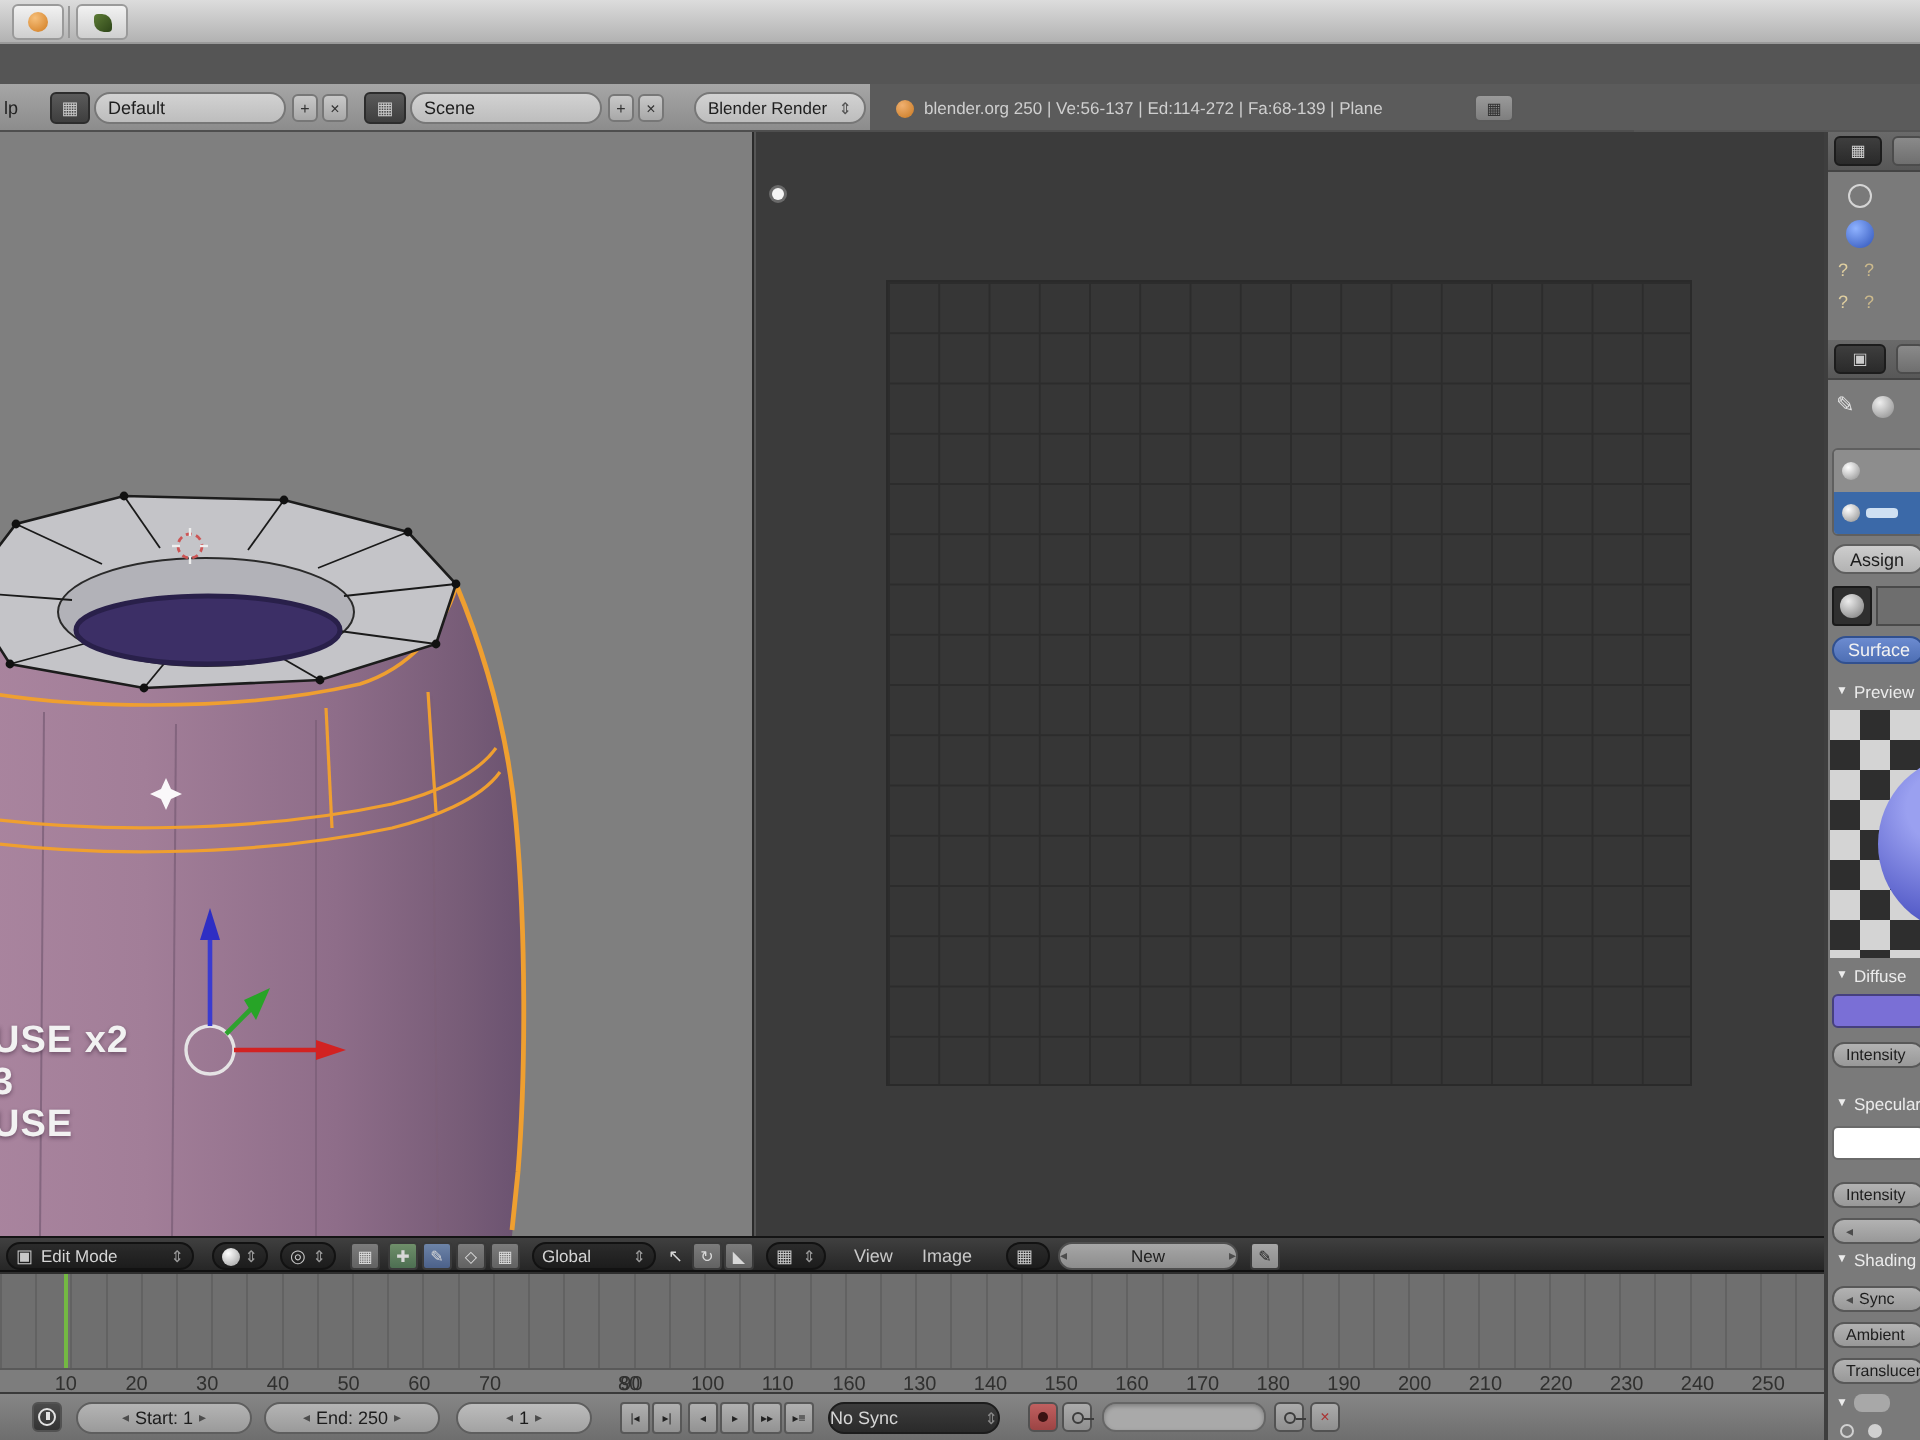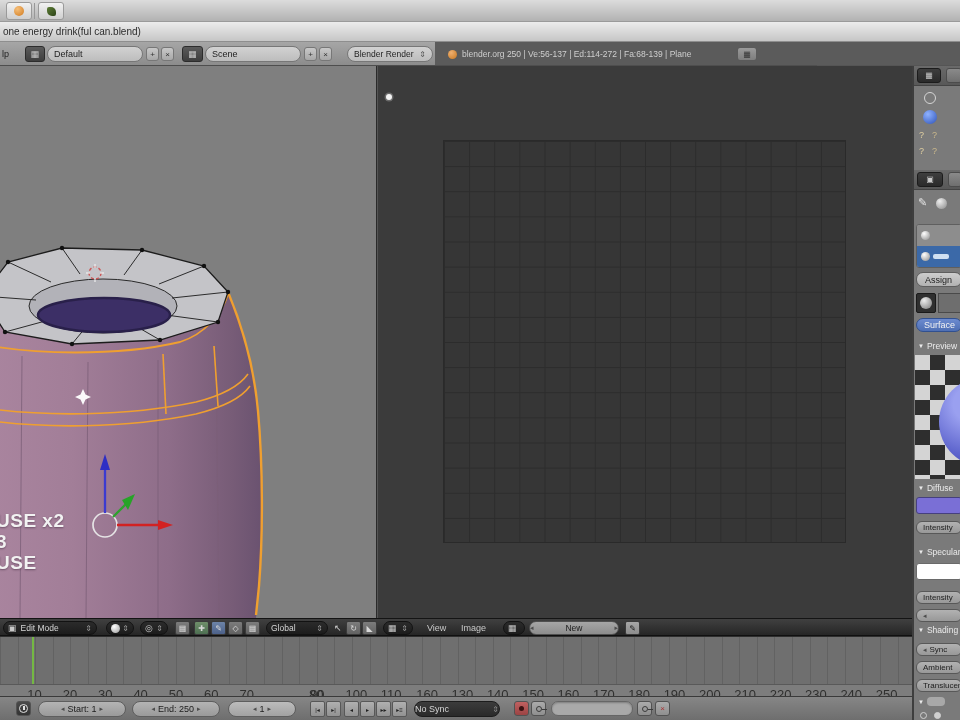--- a/index.html
+++ b/index.html
@@ -43,21 +43,21 @@
   .hdr-menu{top:4px;font-size:9px;color:#c9c9c9;}
   .hdr-litepill{top:2px;height:14px;background:linear-gradient(#a6a6a6,#8d8d8d);border:1px solid #4f4f4f;border-radius:7px;color:#1d1d1d;font-size:8.5px;display:flex;align-items:center;justify-content:center;}
   .hdr-sqbtn{top:2px;height:14px;width:15px;background:linear-gradient(#7c7c7c,#626262);border:1px solid #3a3a3a;border-radius:2px;font-size:8px;color:#d8d8d8;display:flex;align-items:center;justify-content:center;}
 
   
   #timeline{left:0;top:636px;width:912px;height:60px;background:#6f6f6f;border-top:1px solid #2e2e2e;}
   #tl-band{left:0;top:0;width:912px;height:47px;
     background-image:repeating-linear-gradient(90deg,#626262 0 1px,transparent 1px 17.6px);}
   #tl-curframe{left:32px;top:0;width:2px;height:47px;background:#74b843;}
   #tl-ruler{left:0;top:47px;width:912px;height:13px;background:#7d7d7d;border-top:1px solid #595959;}
-  .ruler-label{position:absolute;top:2px;font-size:13px;color:#30302f;}
+  .ruler-label{position:absolute;top:2px;font-size:10px;color:#30302f;}
   #tlheader{left:0;top:696px;width:912px;height:24px;background:linear-gradient(#868686,#6e6e6e);border-top:1px solid #3a3a3a;}
   .tl-pill{top:4px;height:16px;background:linear-gradient(#b4b4b4,#9a9a9a);border:1px solid #5e5e5e;border-radius:8px;font-size:9px;color:#1c1c1c;display:flex;align-items:center;justify-content:center;gap:3px;white-space:nowrap;}
   .tl-arrow{font-size:7px;color:#4c4c4c;}
   .pb-btn{top:4px;width:15px;height:16px;background:linear-gradient(#b0b0b0,#929292);border:1px solid #585858;border-radius:2px;font-size:6px;color:#222;display:flex;align-items:center;justify-content:center;padding:0;}
   .tl-iconbtn{top:4px;width:15px;height:15px;border:1px solid #525252;border-radius:3px;background:linear-gradient(#ababab,#8f8f8f);display:flex;align-items:center;justify-content:center;}
   .clockring{width:9px;height:9px;border:1.5px solid #e2e2e2;border-radius:50%;position:relative;}
   .clockring::after{content:"";position:absolute;left:3px;top:1px;width:1.5px;height:4px;background:#e2e2e2;}
   .keyshape{width:6px;height:6px;border:1.5px solid #3c3c3c;border-radius:50%;position:relative;}
   .keyshape::after{content:"";position:absolute;left:5px;top:2px;width:5px;height:1.5px;background:#3c3c3c;}
 
@@ -77,23 +77,20 @@
   <div class="abs" id="titlebar1">
     <div class="abs tb-btn" style="left:6px;">
       <span style="width:10px;height:10px;border-radius:50%;background:radial-gradient(circle at 35% 30%,#f6bf7a,#d07a1e);"></span>
     </div>
     <div class="abs" style="left:34px;top:3px;width:1px;height:16px;background:#989898;"></div>
     <div class="abs tb-btn" style="left:38px;">
       <span style="width:9px;height:9px;background:linear-gradient(135deg,#5d7c36,#2d4418);border-radius:2px 5px 2px 5px;"></span>
     </div>
   </div>
 
-  <div class="abs" id="titlebar2">
-    <div class="abs" id="win-title">one energy drink(ful can.blend)</div>
-  </div>
 
   <div class="abs" id="infoheader">
     <div class="abs darkzone"></div>
     <div class="abs" style="left:2px;top:7px;font-size:9px;color:#222;">lp</div>
     <div class="abs dark-btn" style="left:25px;width:20px;">
       <span class="hdr-icon">▦</span>
     </div>
     <div class="abs field" style="left:47px;width:96px;">
       <span>Default</span>
     </div>

